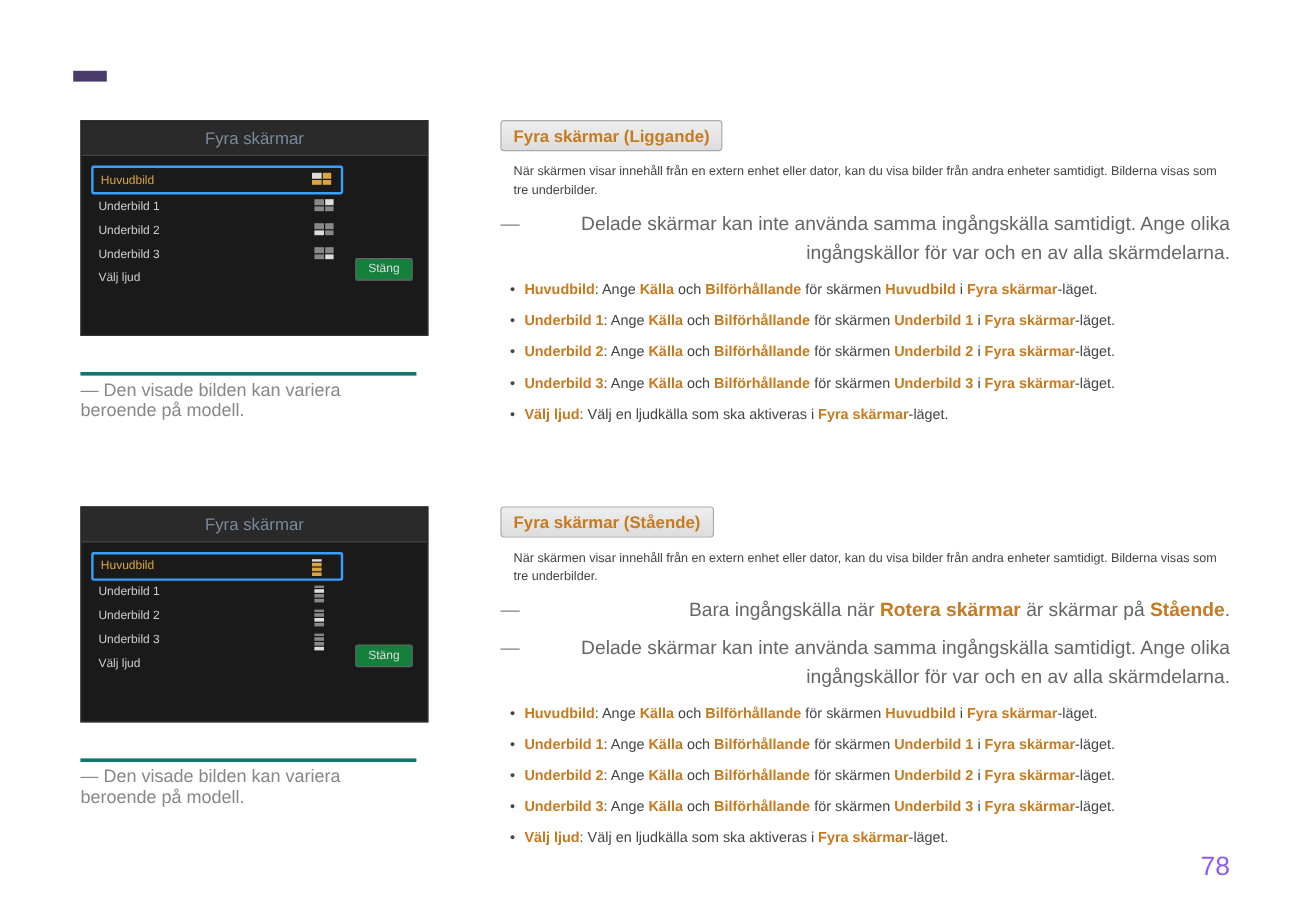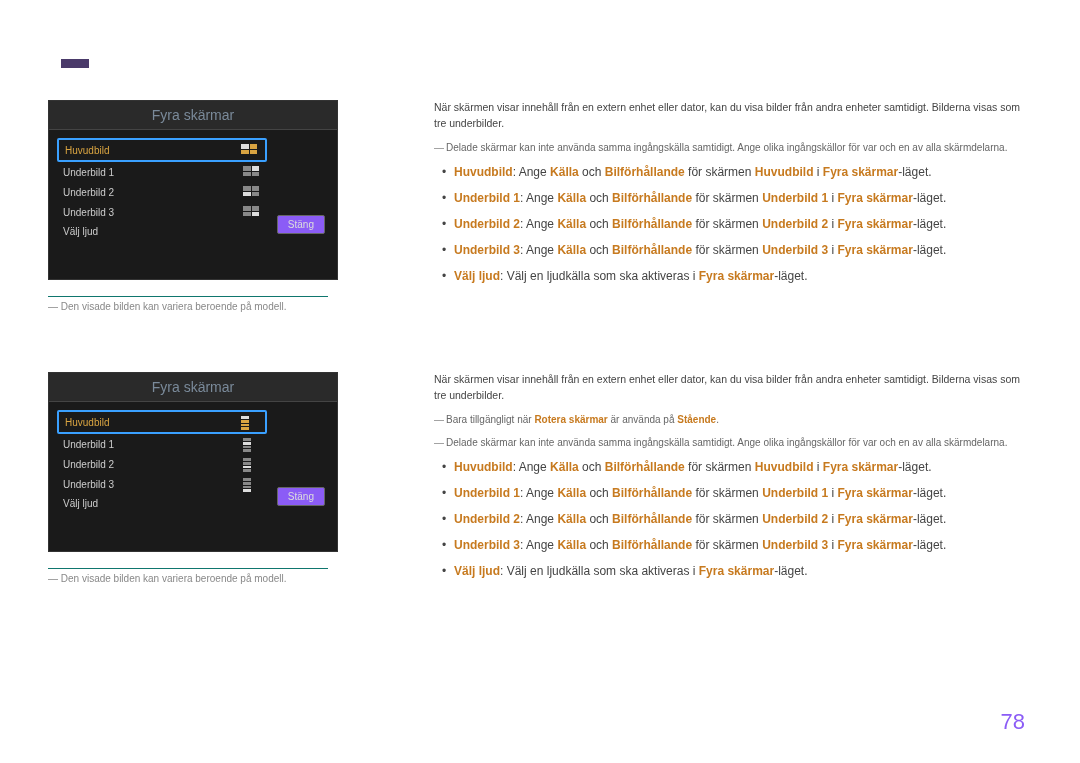--- a/index.html
+++ b/index.html
@@ -31,22 +31,22 @@
   }
   .content {
     padding-top: 100px;
     display: flex;
     flex-direction: column;
     gap: 60px;
   }
   .section {
     display: flex;
     align-items: flex-start;
-    gap: 56px;
-    padding-left: 48px;
+    gap: 20px;
+    padding-left: 67px;
     padding-right: 55px;
   }
   .left-col {
     width: 330px;
     flex-shrink: 0;
   }
   .right-col {
     flex: 1;
     padding-top: 0;
   }
@@ -92,32 +92,32 @@
   .osd-item.selected .osd-label { color: #d9a441; }
   .osd-icon {
     display: inline-flex;
     width: 18px;
     height: 12px;
   }
   .osd-close {
     position: absolute;
     right: 12px;
     top: 85px;
-    background: #8b5cf6;
+    background: #15803d;
     color: #ddd;
     font-size: 10px;
     padding: 3px 10px;
     border: 1px solid #666;
     border-radius: 2px;
   }
   .footnote {
-    margin-top: 16px;
-    font-size: 10px;
+    margin-top: 30px;
+    font-size: 15px;
     color: #888;
-    border-top: 1px solid #0f766e;
+    border-top: 3px solid #0f766e;
     width: 280px;
     padding-top: 4px;
   }
   .footnote-dash { color:#888; }
 
   
   .h2 {
     display: inline-block;
     background: linear-gradient(#eee,#ddd);
     border: 1px solid #aaa;
@@ -126,28 +126,30 @@
     font-size: 14px;
     font-weight: bold;
     color: #c77a1f;
     margin-bottom: 10px;
   }
   .para {
     font-size: 10.5px;
     color: #444;
     line-height: 1.5;
     margin-bottom: 8px;
+    margin-left: 11px;
   }
   .inline-note {
-    font-size: 10px;
+    font-size: 16px;
     color: #666;
     line-height: 1.5;
     margin-bottom: 8px;
     padding-left: 12px;
     position: relative;
+    text-align: right;
   }
   .inline-note::before {
     content: "―";
     position: absolute;
     left: 0;
     top: 0;
     color: #888;
   }
   ul.bullets {
     list-style: none;
@@ -242,20 +244,21 @@
           </div>
           <div class="osd-close">Stäng</div>
         </div>
       </div>
       <div class="footnote">
         <span class="footnote-dash">― </span><span>Den visade bilden kan variera beroende på modell.</span>
       </div>
     </div>
 
     <div class="right-col">
+      <div class="h2">Fyra skärmar (Liggande)</div>
       <p class="para">När skärmen visar innehåll från en extern enhet eller dator, kan du visa bilder från andra enheter samtidigt. Bilderna visas som tre underbilder.</p>
       <p class="inline-note">Delade skärmar kan inte använda samma ingångskälla samtidigt. Ange olika ingångskällor för var och en av alla skärmdelarna.</p>
       <ul class="bullets">
         <li>
           <span class="hl">Huvudbild</span><span>: Ange </span><span class="hl">Källa</span><span> och </span><span class="hl">Bilförhållande</span><span> för skärmen </span><span class="hl">Huvudbild</span><span> i </span><span class="hl">Fyra skärmar</span><span>-läget.</span>
         </li>
         <li>
           <span class="hl">Underbild 1</span><span>: Ange </span><span class="hl">Källa</span><span> och </span><span class="hl">Bilförhållande</span><span> för skärmen </span><span class="hl">Underbild 1</span><span> i </span><span class="hl">Fyra skärmar</span><span>-läget.</span>
         </li>
         <li>
@@ -327,23 +330,24 @@
           </div>
           <div class="osd-close">Stäng</div>
         </div>
       </div>
       <div class="footnote">
         <span class="footnote-dash">― </span><span>Den visade bilden kan variera beroende på modell.</span>
       </div>
     </div>
 
     <div class="right-col">
+      <div class="h2">Fyra skärmar (Stående)</div>
       <p class="para">När skärmen visar innehåll från en extern enhet eller dator, kan du visa bilder från andra enheter samtidigt. Bilderna visas som tre underbilder.</p>
       <p class="inline-note">
-        <span>Bara tillgängligt när </span><span class="hl">Rotera skärmar</span><span> är använda på </span><span class="hl">Stående</span><span>.</span>
+        <span>Bara ingångskälla när </span><span class="hl">Rotera skärmar</span><span> är skärmar på </span><span class="hl">Stående</span><span>.</span>
       </p>
       <p class="inline-note">Delade skärmar kan inte använda samma ingångskälla samtidigt. Ange olika ingångskällor för var och en av alla skärmdelarna.</p>
       <ul class="bullets">
         <li>
           <span class="hl">Huvudbild</span><span>: Ange </span><span class="hl">Källa</span><span> och </span><span class="hl">Bilförhållande</span><span> för skärmen </span><span class="hl">Huvudbild</span><span> i </span><span class="hl">Fyra skärmar</span><span>-läget.</span>
         </li>
         <li>
           <span class="hl">Underbild 1</span><span>: Ange </span><span class="hl">Källa</span><span> och </span><span class="hl">Bilförhållande</span><span> för skärmen </span><span class="hl">Underbild 1</span><span> i </span><span class="hl">Fyra skärmar</span><span>-läget.</span>
         </li>
         <li>

